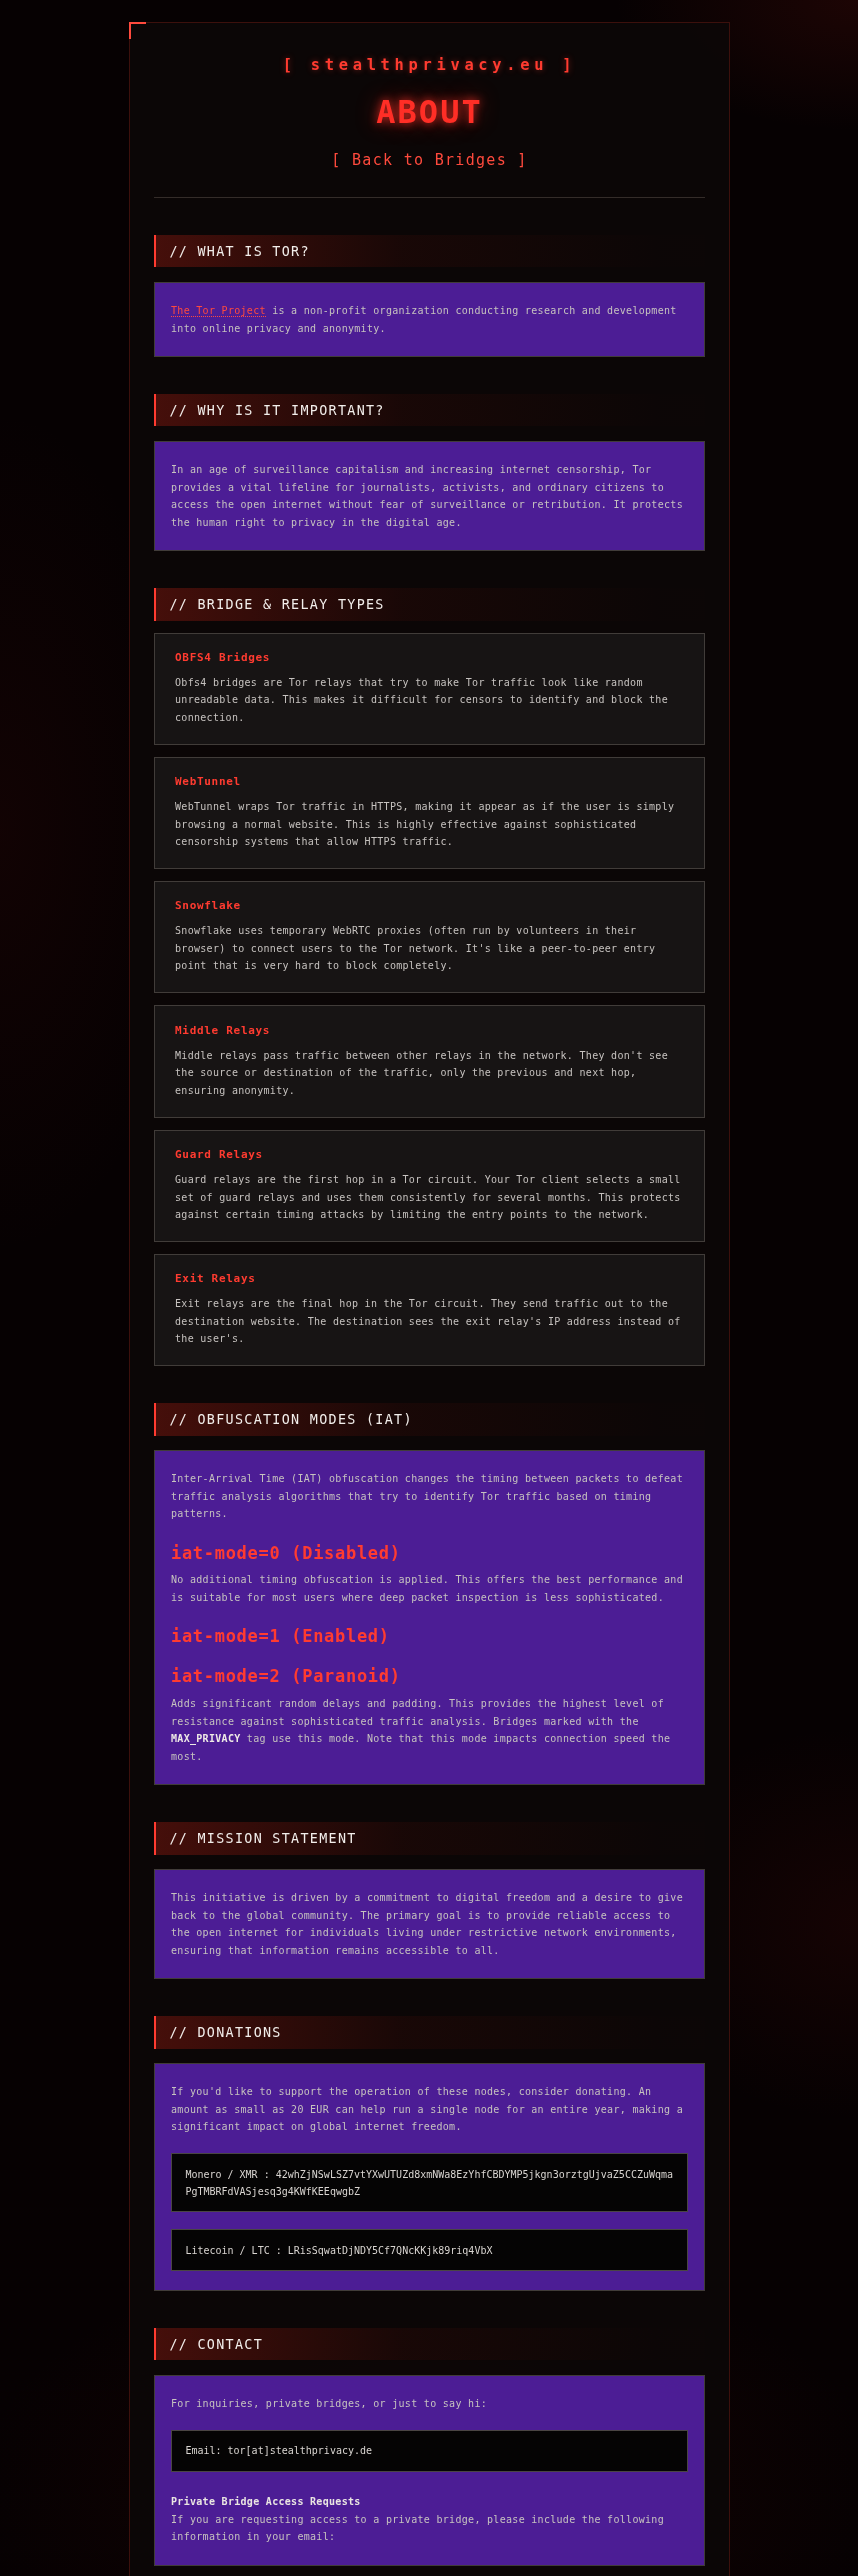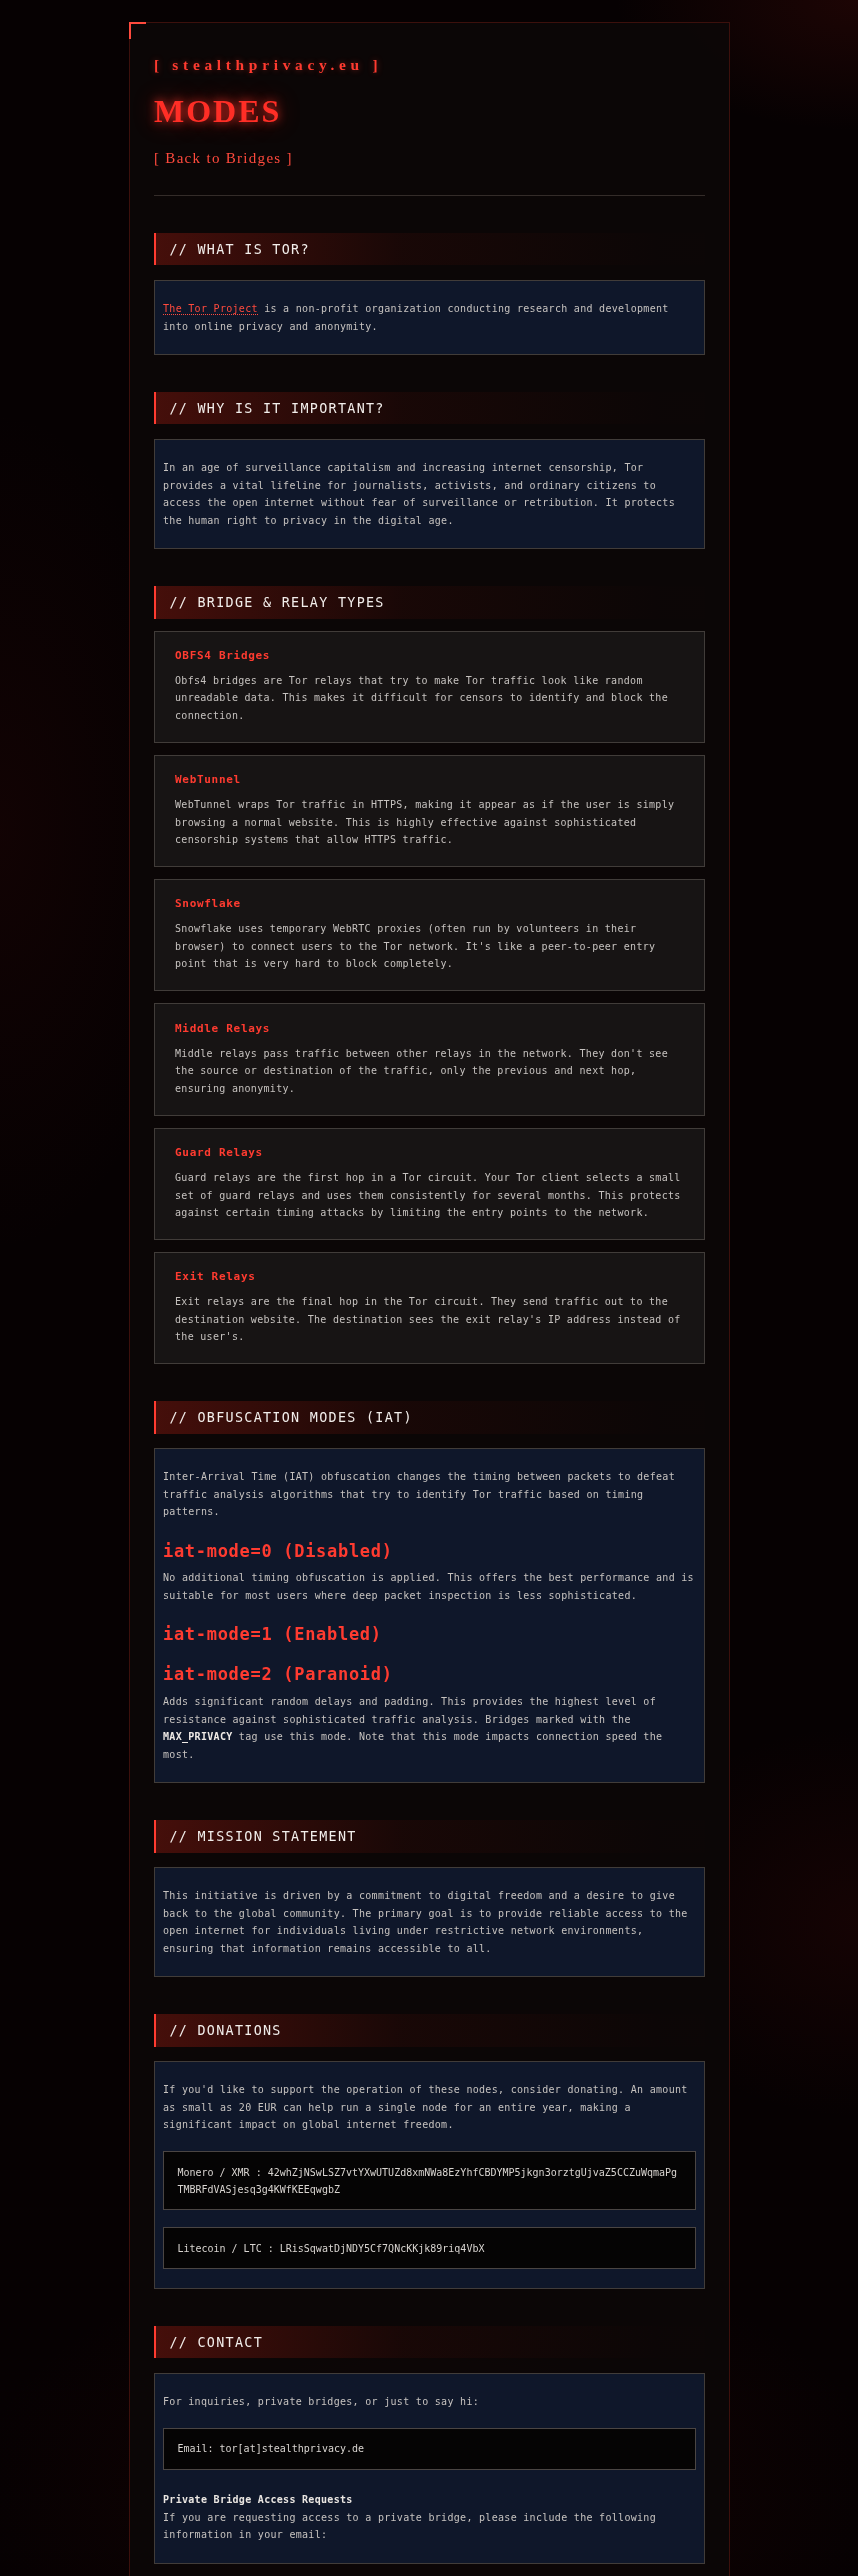--- a/index.html
+++ b/index.html
@@ -22,21 +22,21 @@
     margin: 22px auto 0 auto;
     background: rgba(12,6,6,0.92);
     border: 0.7px solid #3c100c;
     padding: 33px 24px 32px 24px;
   }
   .corner {
     position: absolute; width: 17.4px; height: 17.4px; pointer-events: none;
   }
   .corner.tl { top: -1.3px; left: -1.3px; border-top: 2px solid #ff4a3d; border-left: 2px solid #ff4a3d; }
 
-  .site-header { text-align: left; font-family: Liberation Serif, serif; }
+  .site-header { text-align: center; }
   .site-title {
     color: #ff3b30; font-size: 15.4px; font-weight: bold; letter-spacing: 4.7px;
     text-shadow: 0 0 6.7px rgba(255,59,48,0.45);
   }
   .page-title {
     margin-top: 19px;
     color: #ff2e26; font-size: 32px; font-weight: bold; letter-spacing: 2px;
     text-shadow: 0 0 9.4px rgba(255,50,40,0.85), 0 0 23px rgba(255,50,40,0.45);
   }
   .back-link {
@@ -47,23 +47,23 @@
 
   .section { margin-top: 37px; }
   .section-heading {
     border-left: 2.7px solid #ff3b30;
     background: linear-gradient(90deg, rgba(105,20,13,0.62), rgba(60,12,8,0.28) 45%, rgba(25,5,4,0.05) 92%);
     padding: 8.7px 13.4px;
     color: #f2eeeb; font-size: 13.4px; font-weight: normal; letter-spacing: 1.3px;
   }
   .content-box {
     margin-top: 14.7px;
-    background: #0f172a;
+    background: #4c1d95;
     border: 0.7px solid #413c39;
-    padding: 19px 8px;
+    padding: 19px 16px;
   }
   .content-box p, .card p {
     color: #c6c2bf; font-size: 10px; line-height: 1.75; letter-spacing: 0.3px;
   }
   .card {
     margin-top: 12px;
     background: #171414;
     border: 0.7px solid #413c39;
     padding: 17.4px 20px;
   }
@@ -85,21 +85,21 @@
   .tight { margin-top: 4px; }
 </style>
 </head>
 <body>
 
 <div class="container">
   <div class="corner tl"></div>
 
   <header class="site-header">
     <div class="site-title">[ stealthprivacy.eu ]</div>
-    <h1 class="page-title">MODES</h1>
+    <h1 class="page-title">ABOUT</h1>
     <a class="back-link">[ Back to Bridges ]</a>
     <hr class="divider">
   </header>
 
   <section class="section">
     <div class="section-heading">// WHAT IS TOR?</div>
     <div class="content-box">
       <p><a class="red-link">The Tor Project</a><span> is a non-profit organization conducting research and development into online privacy and anonymity.</span></p>
     </div>
   </section>

